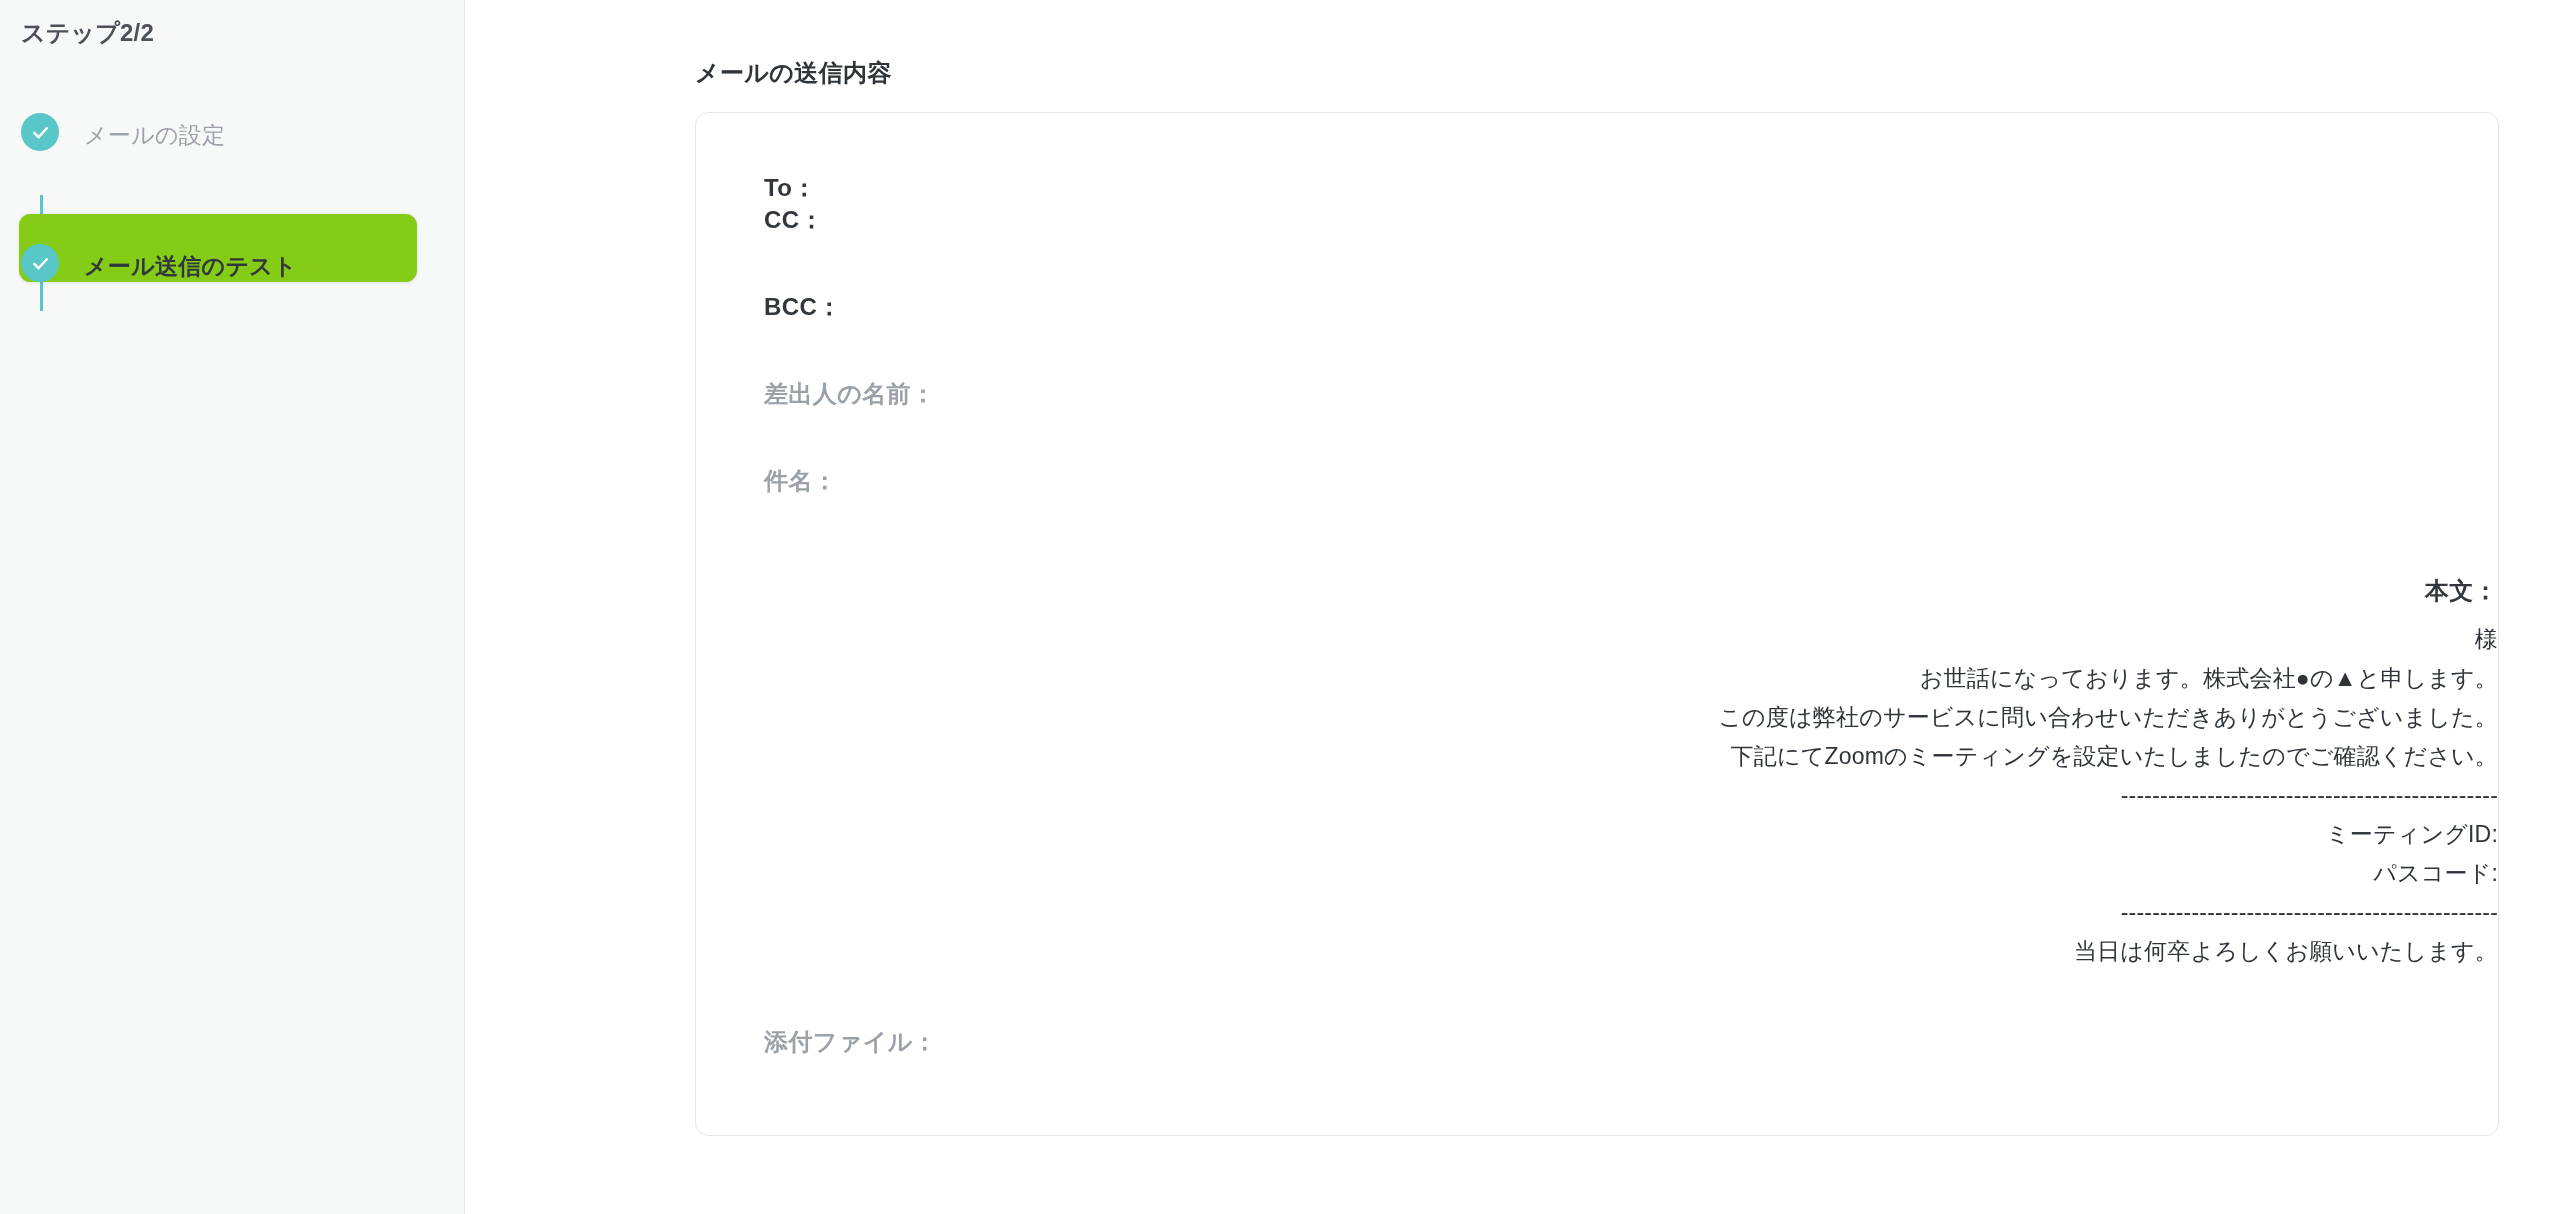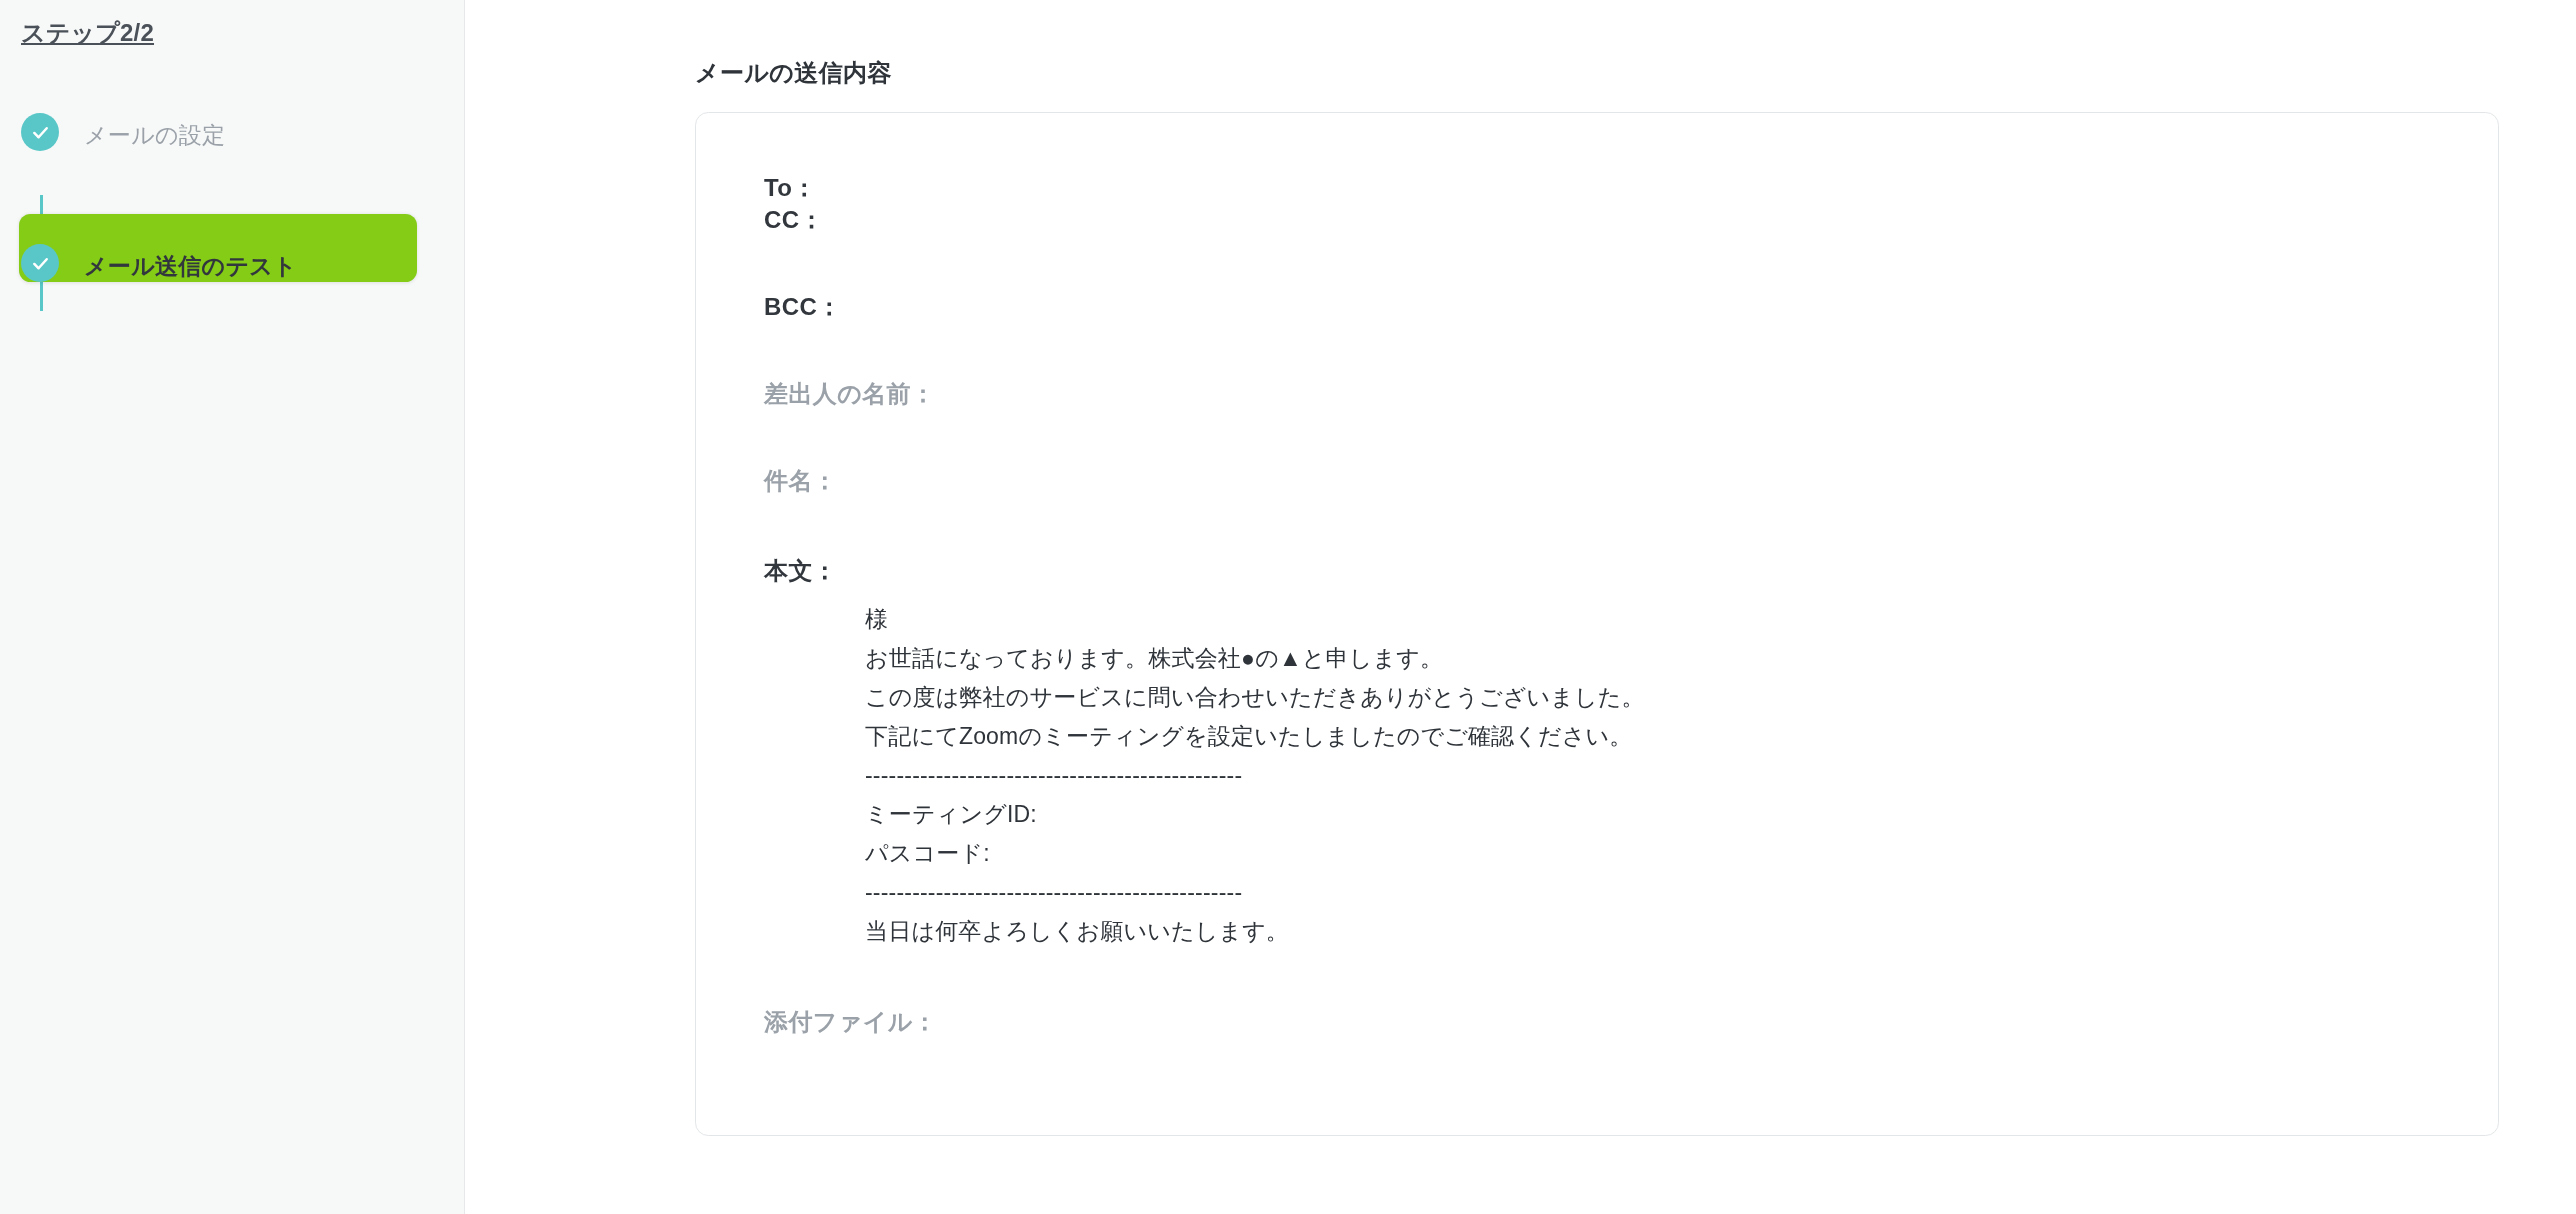--- a/index.html
+++ b/index.html
@@ -31,21 +31,20 @@
     position: relative;
   }
   .step-title {
     position: absolute;
     left: 21px;
     top: 17px;
     font-size: 24px;
     font-weight: bold;
     color: #4b5158;
     letter-spacing: 0.2px;
-    text-decoration: underline;
   }
   .steps {
     position: absolute;
     left: 21px;
     top: 83px;
     width: 423px;
   }
   .step-row {
     position: relative;
     display: flex;
@@ -144,21 +143,21 @@
     letter-spacing: 0.4px;
   }
   .field-label.dark {
     color: #32373d;
   }
   .f-to    { margin-top: 59px; }
   .f-cc    { }
   .f-bcc   { margin-top: 55px; }
   .f-from  { margin-top: 55px; }
   .f-subj  { margin-top: 55px; }
-  .f-body  { margin-top: 58px; }
+  .f-body  { margin-top: 78px; text-align: right; }
   .f-attach{ margin-top: 55px; }
 
   .body-text {
     margin-top: 13.3px;
     margin-left: 101px;
     font-size: 23px;
     line-height: 39px;
     color: #2f343a;
     white-space: pre-wrap;
     letter-spacing: 0.2px;

